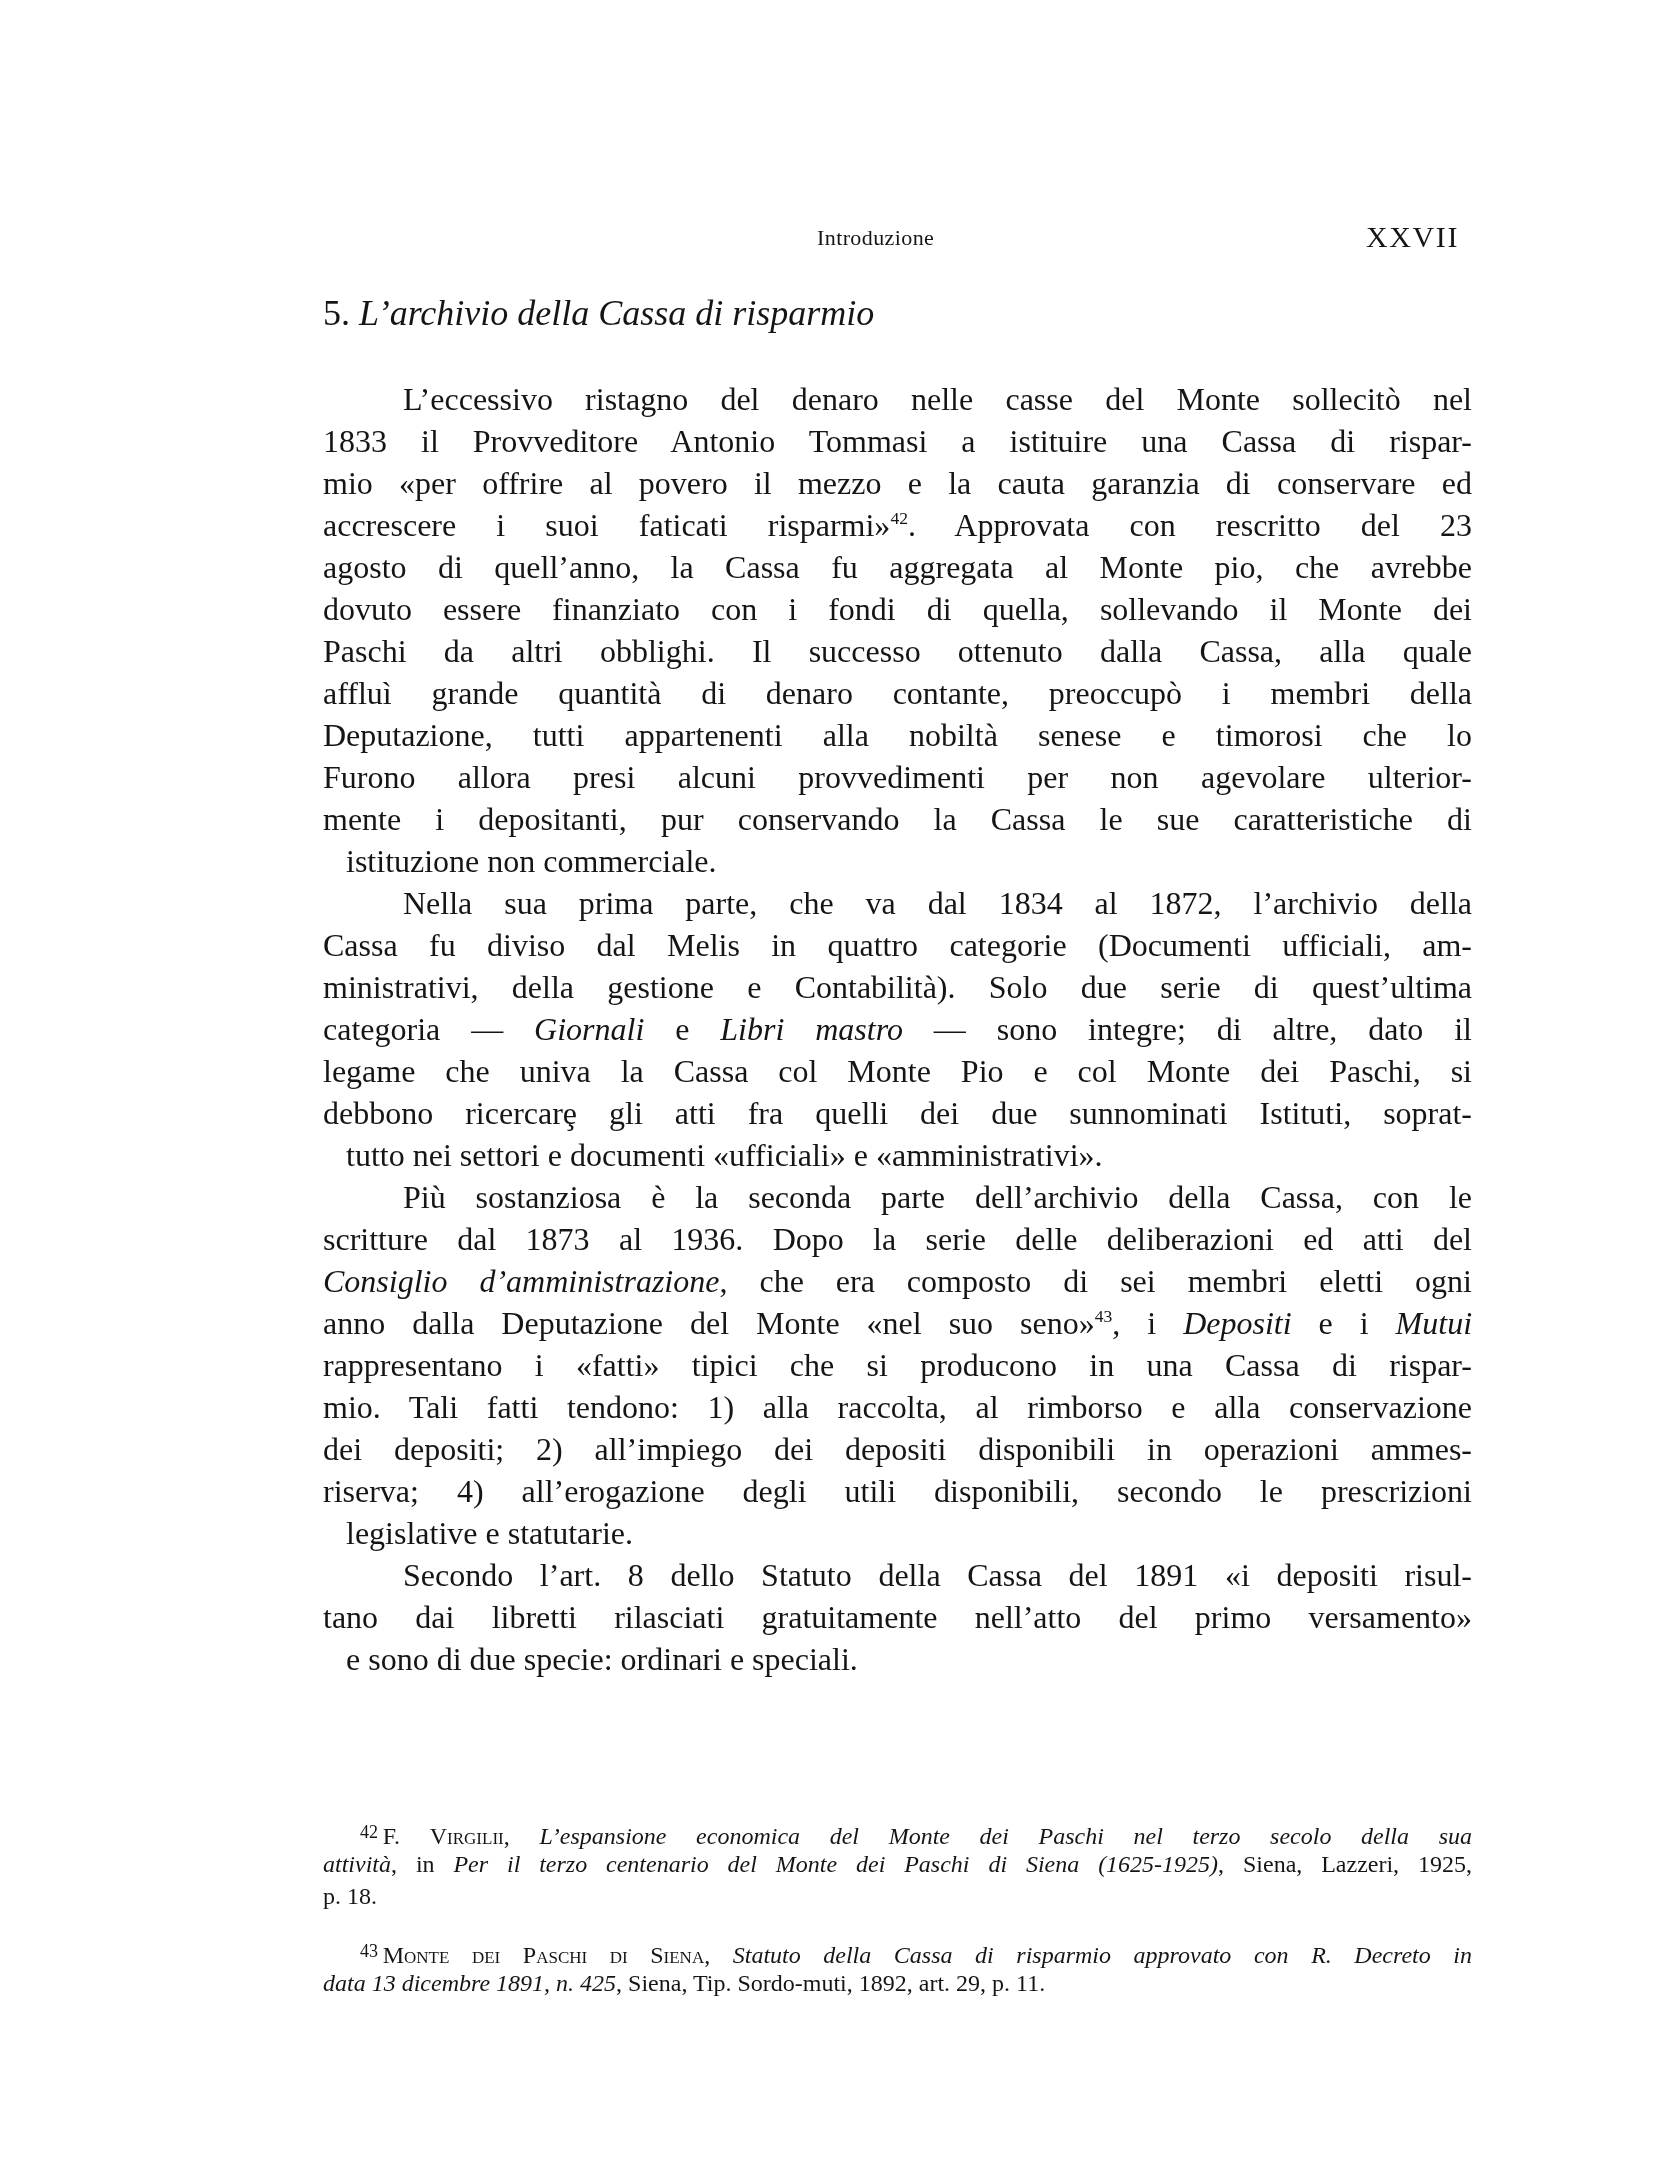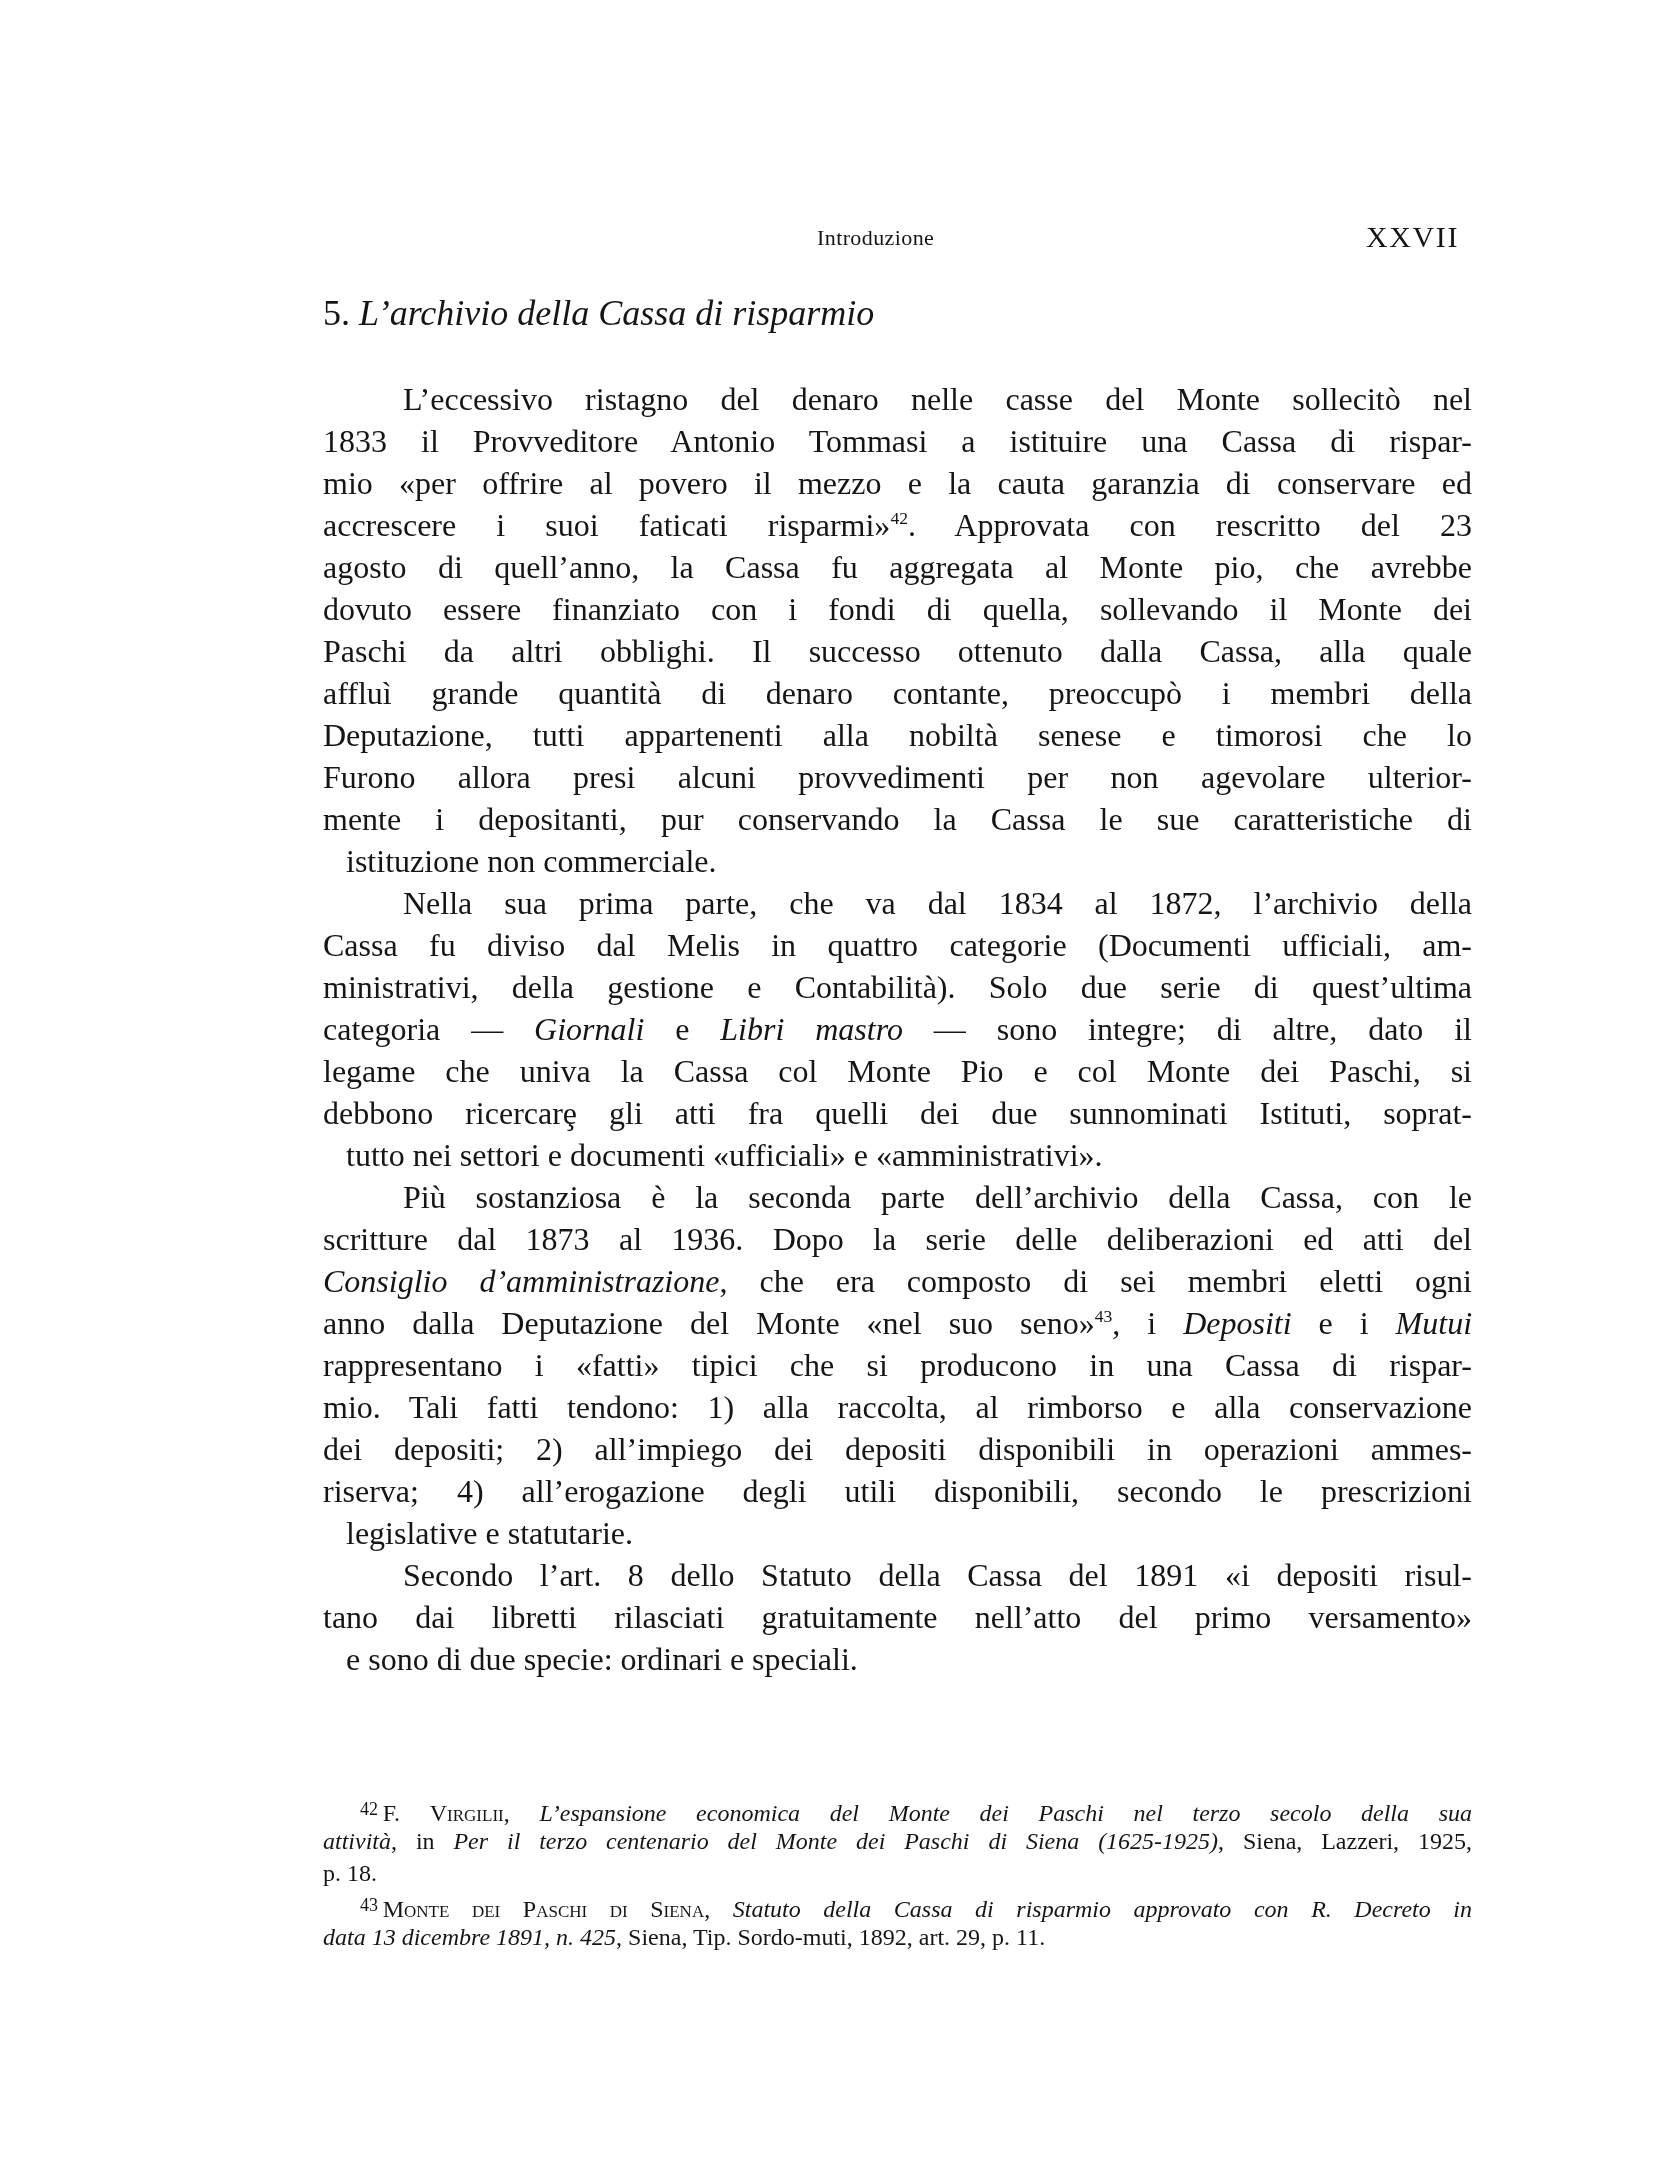--- a/index.html
+++ b/index.html
@@ -22,21 +22,21 @@
   }
   .line.indent { padding-left: 80px; }
   .line.last { text-align-last: left; margin-left: 23px; }
   .line i, .fn-line i { font-style: italic; }
   sup { font-size: 0.55em; vertical-align: 0.7em; line-height: 0; }
   .footnotes { position: absolute; left: 323px; top: 1793px; width: 1149px; }
   .fn-line {
     font-size: 24px; line-height: 32px; height: 32px; white-space: nowrap;
     text-align: justify; text-align-last: justify;
   }
-  .fn-line.indent { padding-left: 37px; }
+  .fn-line.indent { padding-left: 37px; margin-top: 23px; }
   .fn-line.last { text-align-last: left; }
   .sc { font-variant: small-caps; }
   .fn-mark { font-size: 0.75em; vertical-align: 0.35em; margin-right: 4.7px; }
 </style>
 </head>
 <body>
 
 <div class="running-head">
   <span class="rh-title">Introduzione</span>
   <span class="rh-folio">XXVII</span>

